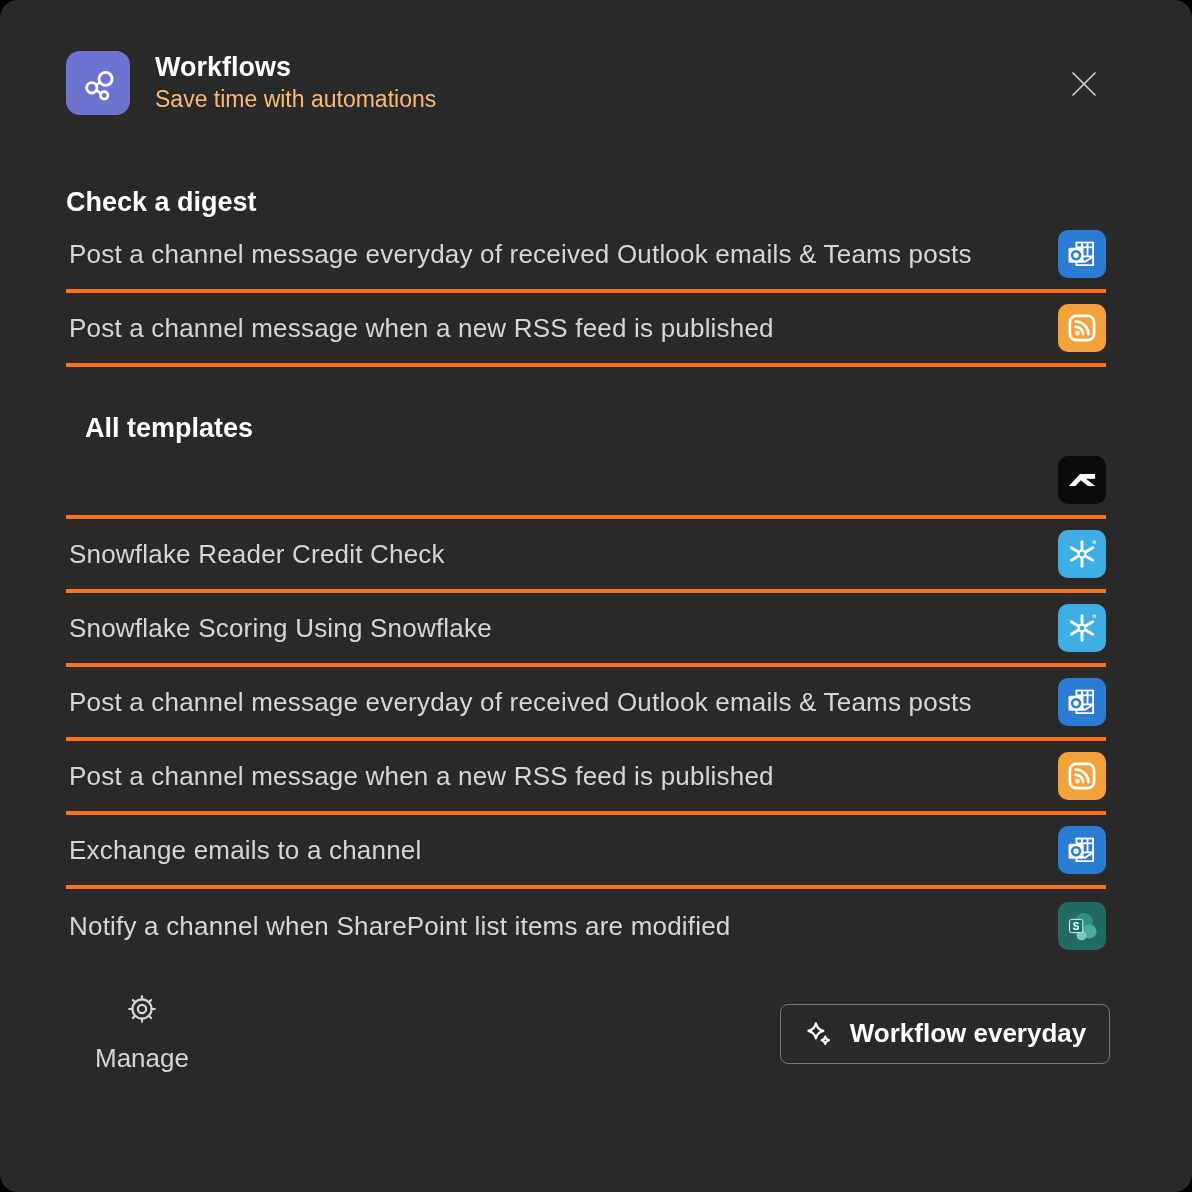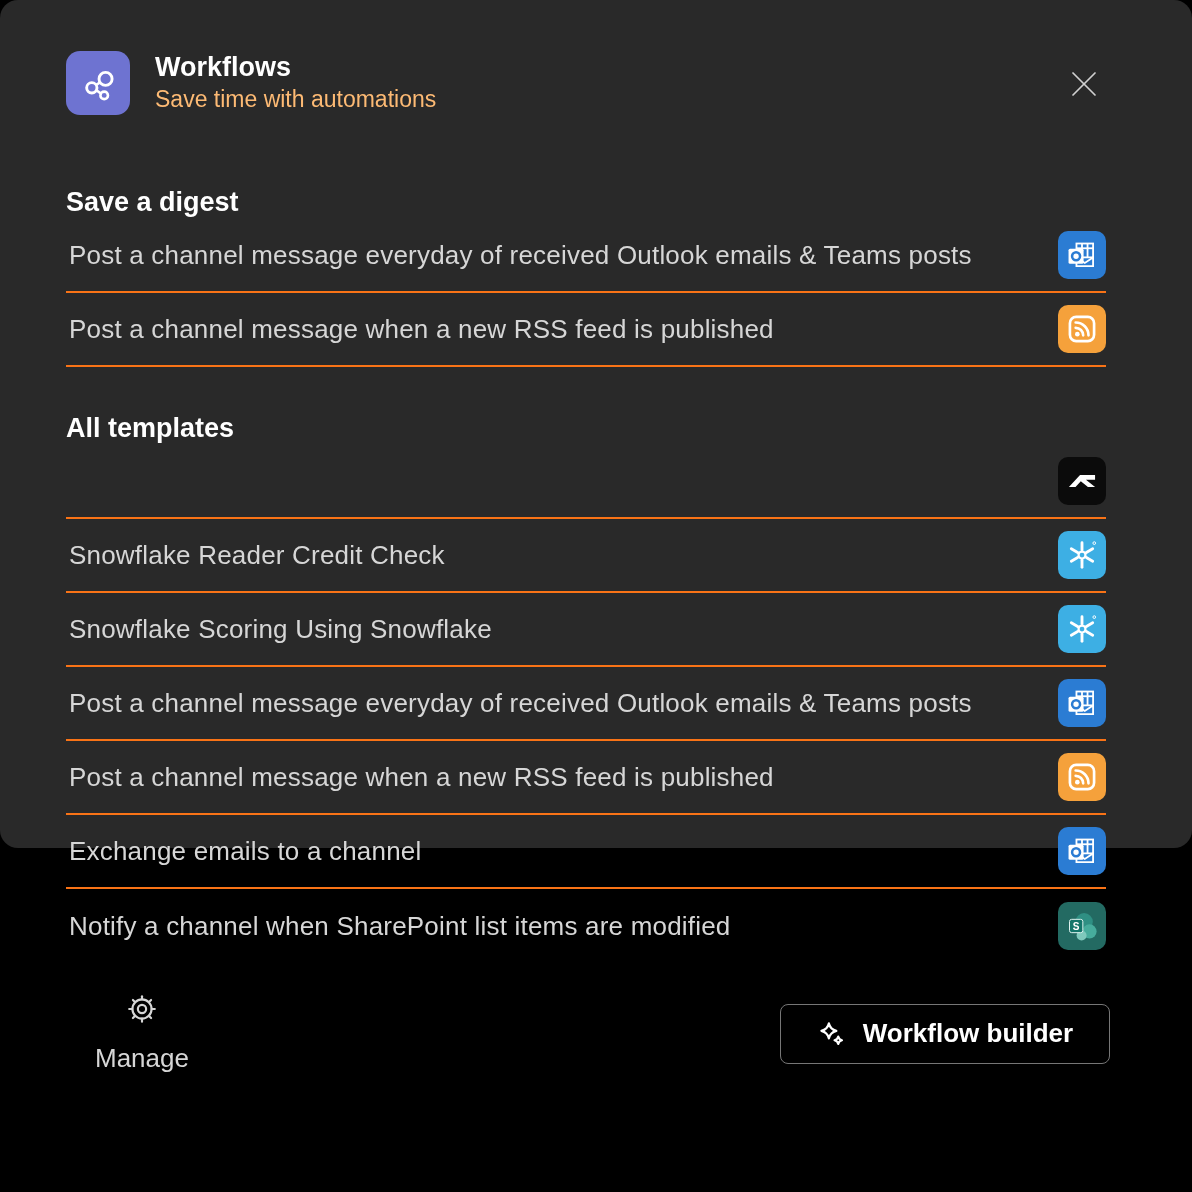--- a/index.html
+++ b/index.html
@@ -7,21 +7,21 @@
     padding: 0;
     background: #000;
     width: 1192px;
     height: 1192px;
     overflow: hidden;
     font-family: "Liberation Sans", sans-serif;
   }
   .dialog {
     position: relative;
     width: 1192px;
-    height: 848px;
+    height: 1192px;
     background: #292929;
     border-radius: 18px;
     box-sizing: border-box;
     color: #d6d6d6;
   }
   
   .header {
     display: flex;
     align-items: center;
     padding: 50px 66px 0 66px;
@@ -66,25 +66,25 @@
     margin: 0 86px 0 66px;
   }
   .section .heading {
     margin: 0;
     font-size: 27px;
     font-weight: 700;
     color: #ffffff;
     line-height: 34px;
   }
   .section:first-child .heading { margin-top: 70px; }
-  .section + .section .heading { margin-top: 44px; }
+  .section + .section .heading { margin-top: 44px; margin-left: 19px; }
   .row {
     height: 74px;
     box-sizing: border-box;
-    border-bottom: 2px solid #f97316;
+    border-bottom: 4px solid #f97316;
     display: flex;
     align-items: center;
     cursor: pointer;
   }
   .section:last-child .row:last-child { border-bottom: none; }
   .row .label {
     font-size: 26px;
     color: #d6d6d6;
     letter-spacing: 0.2px;
     white-space: nowrap;
@@ -163,21 +163,21 @@
     <button class="close-btn">
       <svg width="30" height="30" viewBox="0 0 30 30" stroke="#d0d0d0" stroke-width="1.7" stroke-linecap="round">
         <line x1="4" y1="4" x2="26" y2="26"></line>
         <line x1="26" y1="4" x2="4" y2="26"></line>
       </svg>
     </button>
   </div>
 
   <div class="content" id="sections">
   <section class="section">
-    <h2 class="heading">Save a digest</h2>
+    <h2 class="heading">Check a digest</h2>
     <div class="rows">
   <div class="row">
     <span class="label">Post a channel message everyday of received Outlook emails &amp; Teams posts</span>
     <span class="tile" style="background: rgb(43, 124, 211); color: rgb(43, 124, 211);">
               <svg width="38" height="38" viewBox="0 0 48 48">
                 <g stroke="#fff" stroke-width="2.3" fill="none">
                   <rect x="17" y="9.5" width="21" height="17.5"></rect>
                   <line x1="24" y1="9.5" x2="24" y2="27"></line>
                   <line x1="31" y1="9.5" x2="31" y2="27"></line>
                   <line x1="17" y1="15.5" x2="38" y2="15.5"></line>
@@ -332,17 +332,17 @@
       <span>Manage</span>
     </button>
 
     <button class="builder-btn">
       <span class="icon-wrap">
         <svg width="30" height="30" viewBox="0 0 24 24" fill="none" stroke="#ffffff" stroke-width="1.7" stroke-linejoin="round">
           <path d="M9.5 3.5 C10.3 6.8 12.2 8.7 15.5 9.5 C12.2 10.3 10.3 12.2 9.5 15.5 C8.7 12.2 6.8 10.3 3.5 9.5 C6.8 8.7 8.7 6.8 9.5 3.5 Z"></path>
           <path d="M17 14 C17.4 15.7 18.3 16.6 20 17 C18.3 17.4 17.4 18.3 17 20 C16.6 18.3 15.7 17.4 14 17 C15.7 16.6 16.6 15.7 17 14 Z"></path>
         </svg>
       </span>
-      <span>Workflow builder</span>
+      <span>Workflow everyday</span>
     </button>
   </div>
 
 </div>
 
 </body></html>

